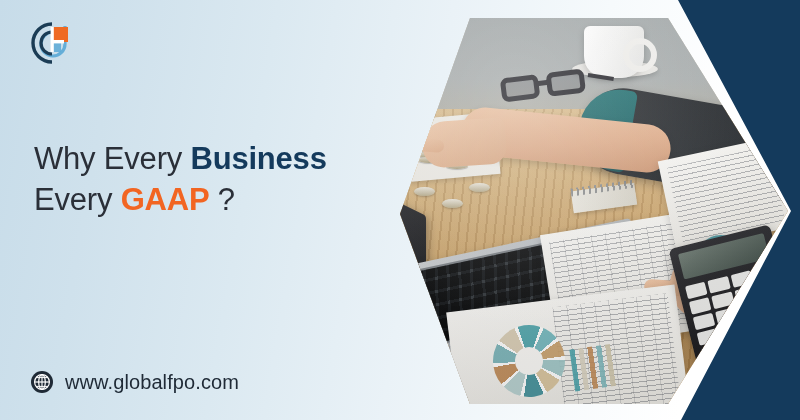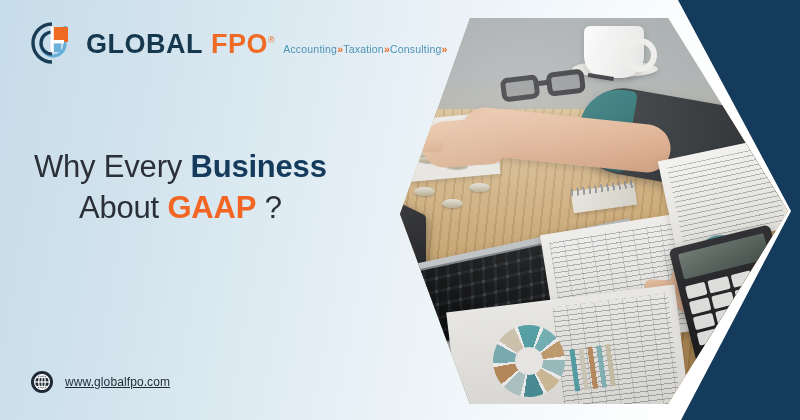--- a/index.html
+++ b/index.html
@@ -349,31 +349,30 @@
   .logo-word .g { color:#16384e; }
   .logo-word .f { color:#ef6a23; }
   .logo-reg { font-size:9px; color:#ef6a23; vertical-align:super; font-weight:400; }
   .logo-tag {
     font-size:10.5px; letter-spacing:0.2px; margin-top:3px; white-space:nowrap;
     color:#4f93b5; font-weight:400;
   }
   .logo-tag .sep { color:#ef6a23; font-weight:700; }
 
   .headline {
-    position:absolute; left:34px; top:146px;
+    position:absolute; left:34px; top:138px;
     font-size:31px; line-height:41px; color:#2a2f38; font-weight:400;
     letter-spacing:-0.2px;
-    text-align:center;
   }
   .headline .strong { font-weight:700; color:#143a5c; }
   .headline .gaap { font-weight:700; color:#f26522; }
 
   .site { position:absolute; left:30px; top:370px; display:flex; align-items:center; gap:11px; }
   .globe-icon { width:24px; height:24px; flex:0 0 24px; }
-  .site-url { font-size:12px; color:#1f2a36; letter-spacing:0.1px;text-decoration:underline; }
+  .site-url { font-size:20px; color:#1f2a36; letter-spacing:0.1px; }
 </style>
 </head>
 <body>
 
 <div class="banner">
 
   <div class="navy-band"></div>
 
   <div class="photo-wrap">
     <div class="photo">
@@ -485,33 +484,25 @@
         <svg width="50" height="50" viewBox="0 0 50 50">
           <path d="M37 8 L37 26 A12 12 0 0 1 25 38 A12 12 0 0 1 25 14 L32 14" fill="none" stroke="#5aa9d6" stroke-width="3.2" opacity="0.9"></path>
           <path d="M24 6 A19 19 0 1 0 24 44 A19 19 0 0 1 24 6 Z" fill="none" stroke="#1b3c55" stroke-width="3.4"></path>
           <path d="M24 14 A11 11 0 1 0 24 36 A11 11 0 0 1 24 14 Z" fill="none" stroke="#1b3c55" stroke-width="3.2"></path>
           <rect x="24" y="9" width="16" height="15" fill="#ef6a23"></rect>
           <rect x="24" y="24" width="9" height="10" fill="#5aa9d6" opacity="0.85"></rect>
           <rect x="24" y="22" width="12" height="3.4" fill="#ffffff"></rect>
           <rect x="22.6" y="9" width="3.2" height="25" fill="#ffffff"></rect>
         </svg>
       </span>
-      <span class="logo-text">
-        <span class="logo-word">
-          <span class="g">GLOBAL</span><span>&nbsp;</span><span class="f">FPO</span><span class="logo-reg">®</span>
-        </span>
-        <span class="logo-tag">
-          <span>Accounting</span><span class="sep">»</span><span>Taxation</span><span class="sep">»</span><span>Consulting</span><span class="sep">»</span>
-        </span>
-      </span>
     </div>
 
     <div class="headline">
       <div><span>Why Every </span><span class="strong">Business</span></div>
-      <div><span>About </span><span class="gaap">GAAP</span><span> ?</span></div>
+      <div><span>Every </span><span class="gaap">GAAP</span><span> ?</span></div>
     </div>
 
     <div class="site">
       <span class="globe-icon">
         <svg width="24" height="24" viewBox="0 0 24 24">
           <circle cx="12" cy="12" r="11" fill="#1f2a36"></circle>
           <circle cx="12" cy="12" r="7.4" fill="none" stroke="#ffffff" stroke-width="1.2"></circle>
           <ellipse cx="12" cy="12" rx="3.3" ry="7.4" fill="none" stroke="#ffffff" stroke-width="1.2"></ellipse>
           <line x1="4.6" y1="12" x2="19.4" y2="12" stroke="#ffffff" stroke-width="1.2"></line>
           <line x1="6" y1="7.6" x2="18" y2="7.6" stroke="#ffffff" stroke-width="1"></line>

